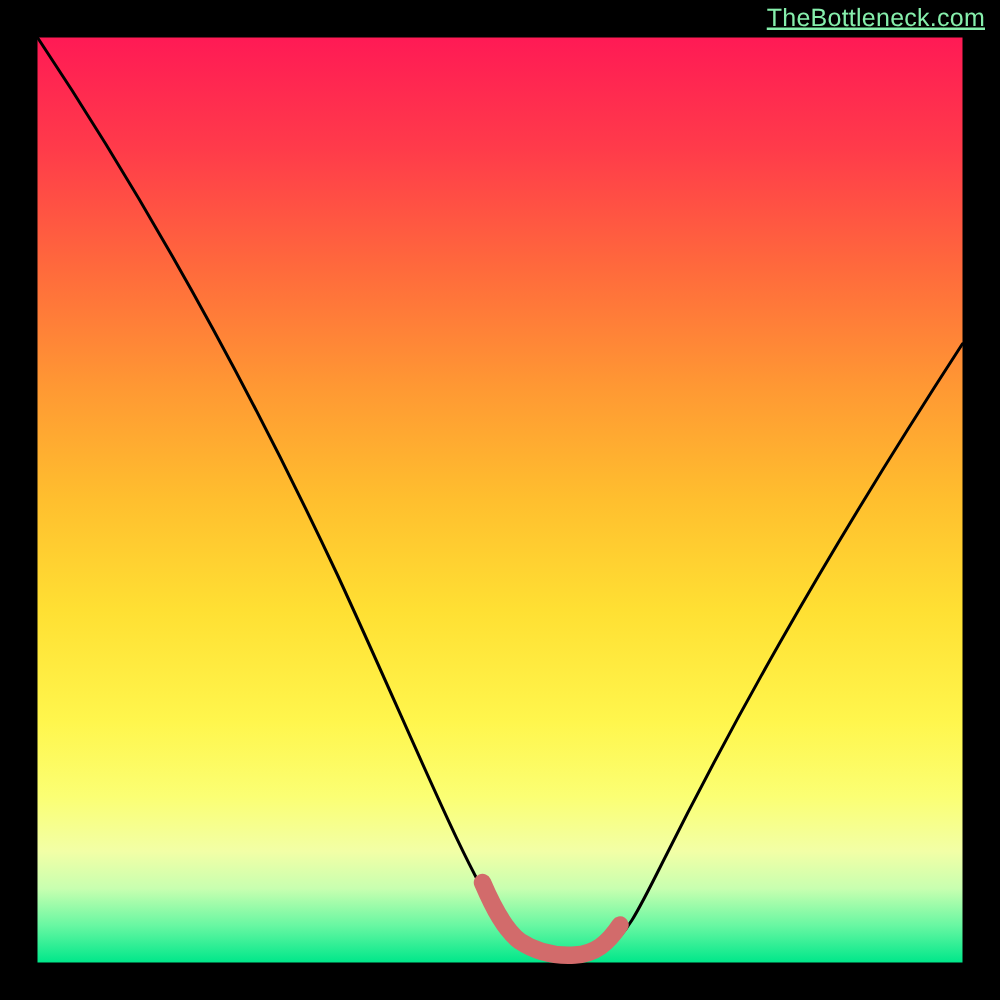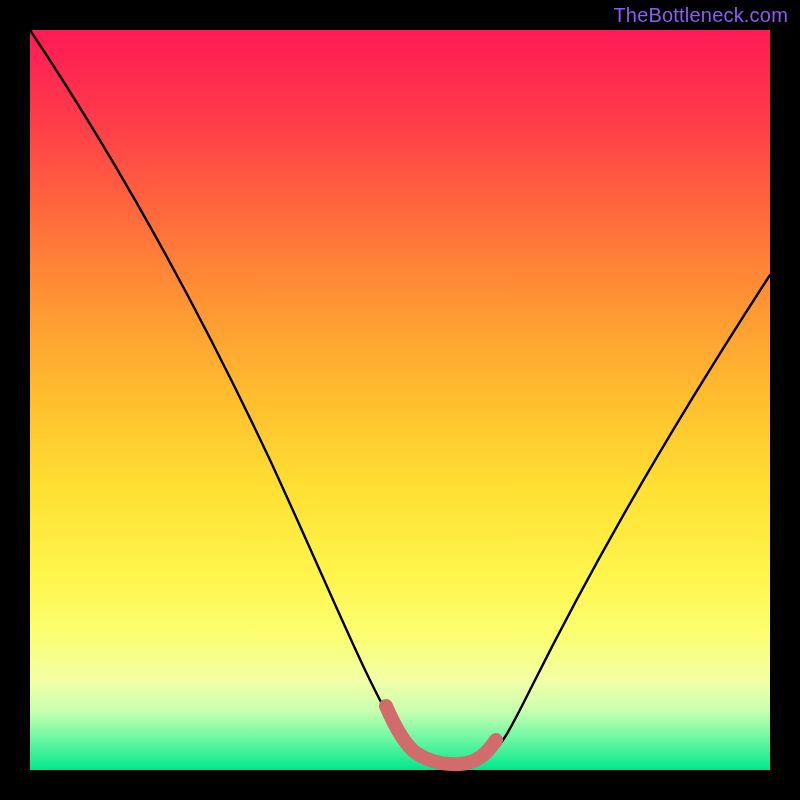--- a/index.html
+++ b/index.html
@@ -38,24 +38,25 @@
       #f2ffa6 88%,
       #c8ffb0 92%,
       #68f7a2 96%,
       #00e78a 100%
     );
   }
   .watermark {
     position: absolute;
     top: 4px;
     right: 12px;
-    color: #8b5cf6;
+    color: #86efac;
     font-size: 20px;
     letter-spacing: 0.2px;
     user-select: none;
+    text-decoration: underline;
   }
   svg.curve {
     position: absolute;
     top: 30px;
     left: 30px;
     width: 740px;
     height: 740px;
     overflow: visible;
   }
 </style>

